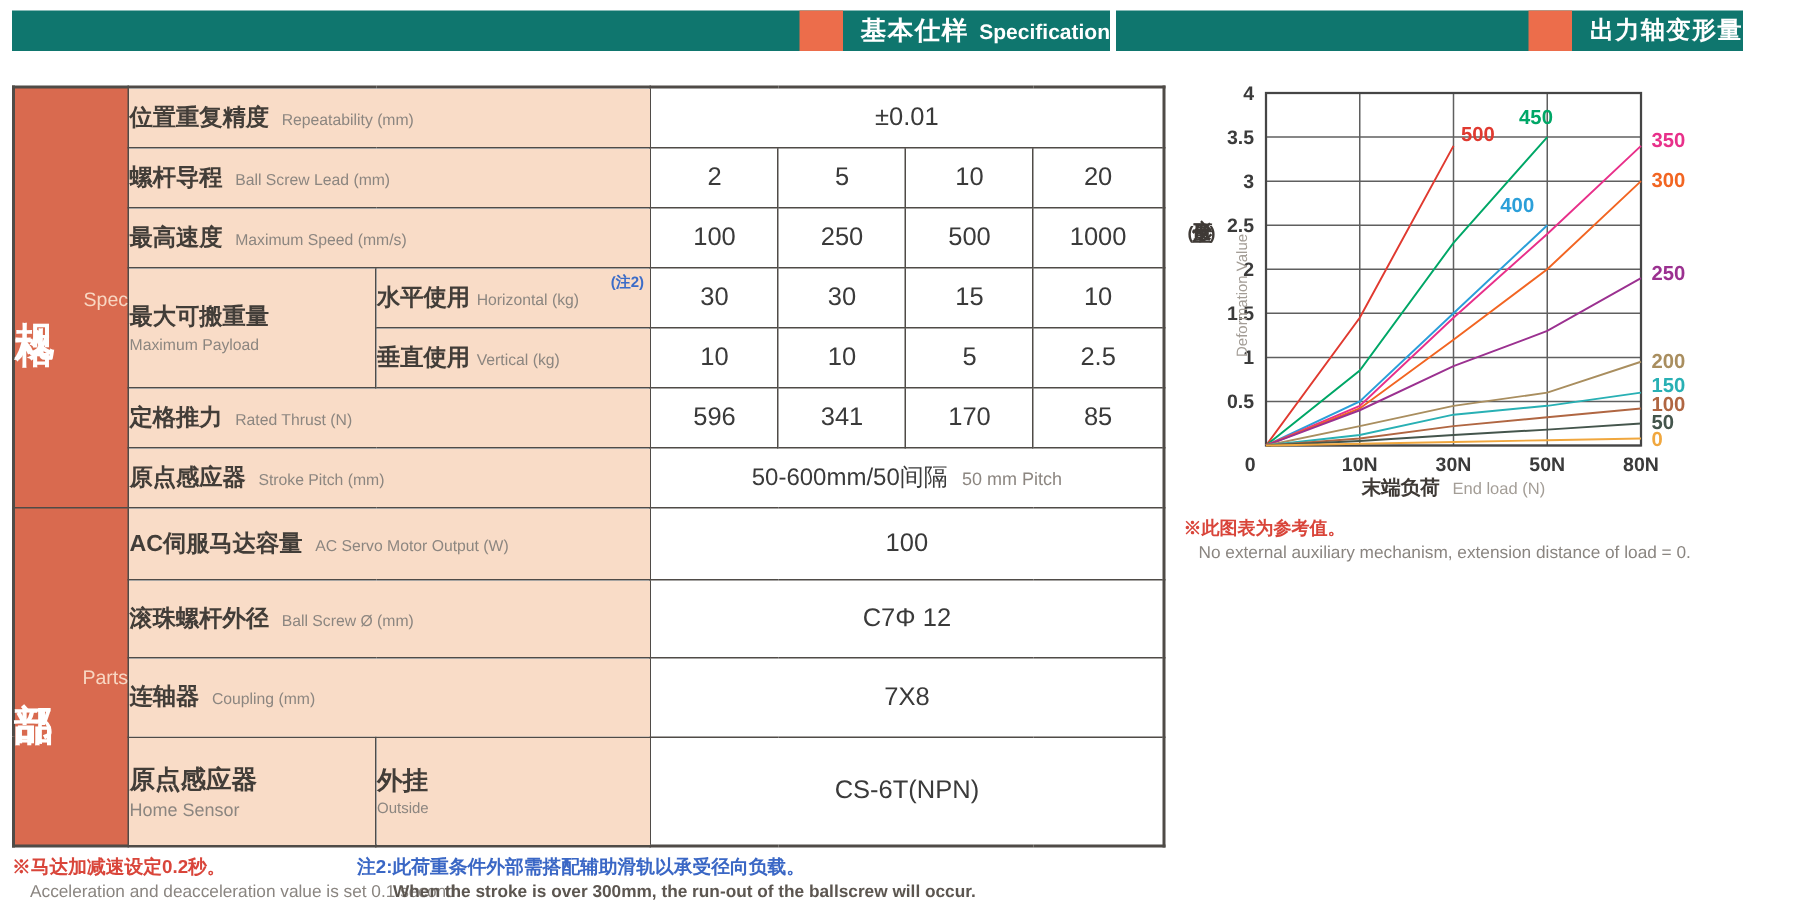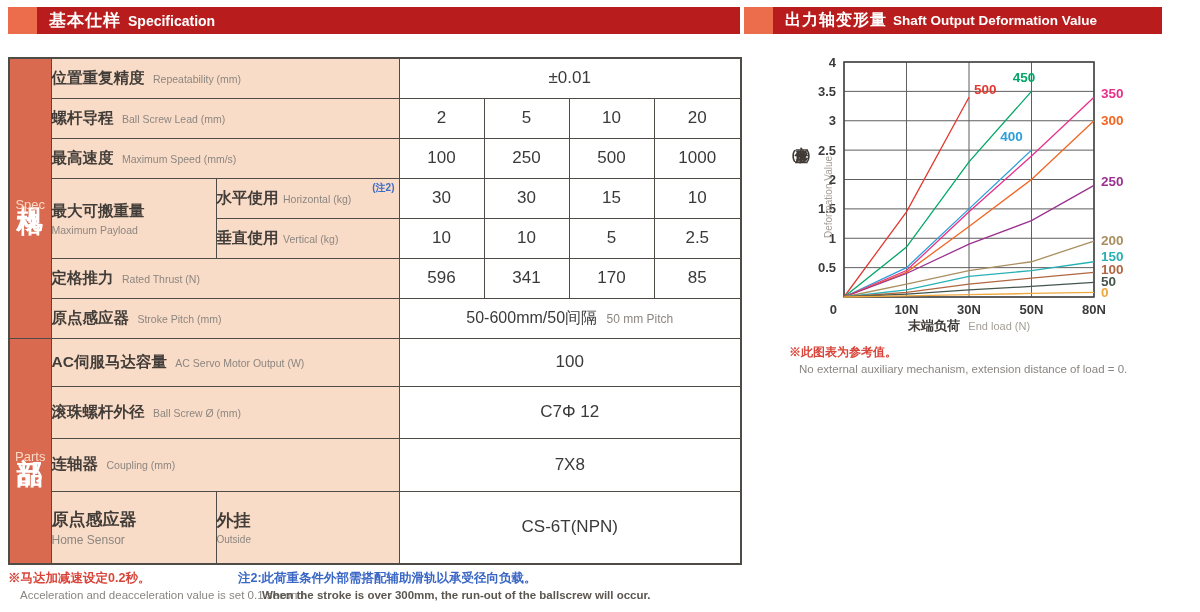--- a/index.html
+++ b/index.html
@@ -2,36 +2,36 @@
 <html><head>
 <meta charset="utf-8">
 <style>
   html,body{margin:0;padding:0;}
   body{
     width:1200px;height:612px;position:relative;background:#ffffff;
     font-family:"Liberation Sans", sans-serif;color:#3a3a3a;overflow:hidden;
   }
   
   .section-header{
-    position:absolute;height:27px;background:#b91c1c;display:flex;align-items:center;
+    position:absolute;height:27px;background:#0f766e;display:flex;align-items:center;justify-content:flex-end;
   }
   .header-accent{width:29px;height:27px;background:#ec6d4b;flex:0 0 auto;}
   .header-zh{color:#fff;font-weight:bold;font-size:17px;margin-left:12px;letter-spacing:1px;white-space:nowrap;}
   .header-en{color:#fff;font-weight:bold;font-size:14px;margin-left:7px;white-space:nowrap;}
 
   
   table.spec{
     position:absolute;left:8px;top:57px;border-collapse:collapse;table-layout:fixed;
     border:2px solid #4f4b47;
   }
   table.spec td{border:1.5px solid #4f4b47;padding:0;vertical-align:middle;}
   td.side{
     background:#d96a4f;text-align:center;vertical-align:middle;
   }
-  .side-wrap{display:flex;flex-direction:column;align-items:center;justify-content:flex-end;gap:2px;}
+  .side-wrap{display:flex;flex-direction:row;align-items:center;justify-content:flex-end;gap:19px;}
   .side-zh{
     writing-mode:vertical-rl;text-orientation:upright;
     color:#fff;font-weight:bold;font-size:26px;letter-spacing:4px;line-height:1;
   }
   .side-en{color:#f8d7c3;font-size:13px;margin-top:2px;}
   td.lab{background:#f9dcc7;padding-left:10px;position:relative;margin-top:48px;}
   .lab-zh{font-weight:bold;font-size:15.5px;color:#423d38;}
   .lab-en{font-size:10.5px;color:#8c8680;margin-left:4px;}
   .lab-en.block{display:block;margin-left:0;margin-top:2px;}
   .lab-note{position:absolute;top:2px;right:4px;font-size:10px;color:#3c6cc8;font-weight:bold;}
@@ -208,21 +208,20 @@
 </div>
 <div class="footnote-note2">
   <div class="fn-blue">注2:此荷重条件外部需搭配辅助滑轨以承受径向负载。</div>
   <div class="fn-dark">When the stroke is over 300mm, the run-out of the ballscrew will occur.</div>
 </div>
 
 <div class="chart-panel">
   <div class="section-header">
     <span class="header-accent"></span>
     <span class="header-zh" style="font-size:16px">出力轴变形量</span>
-    <span class="header-en" style="font-size:13.5px;margin-left:6px">Shaft Output Deformation Value</span>
   </div>
 
   <svg id="chart-svg" width="430" height="275">
       <line x1="105" y1="247" x2="355" y2="247" stroke="#5f5f5f" stroke-width="1"></line>
       <line x1="105" y1="217.625" x2="355" y2="217.625" stroke="#5f5f5f" stroke-width="1"></line>
       <text x="97" y="222.125" text-anchor="end" font-size="13" font-weight="bold" fill="#3b3b3b">0.5</text>
       <line x1="105" y1="188.25" x2="355" y2="188.25" stroke="#5f5f5f" stroke-width="1"></line>
       <text x="97" y="192.75" text-anchor="end" font-size="13" font-weight="bold" fill="#3b3b3b">1</text>
       <line x1="105" y1="158.875" x2="355" y2="158.875" stroke="#5f5f5f" stroke-width="1"></line>
       <text x="97" y="163.375" text-anchor="end" font-size="13" font-weight="bold" fill="#3b3b3b">1.5</text>

